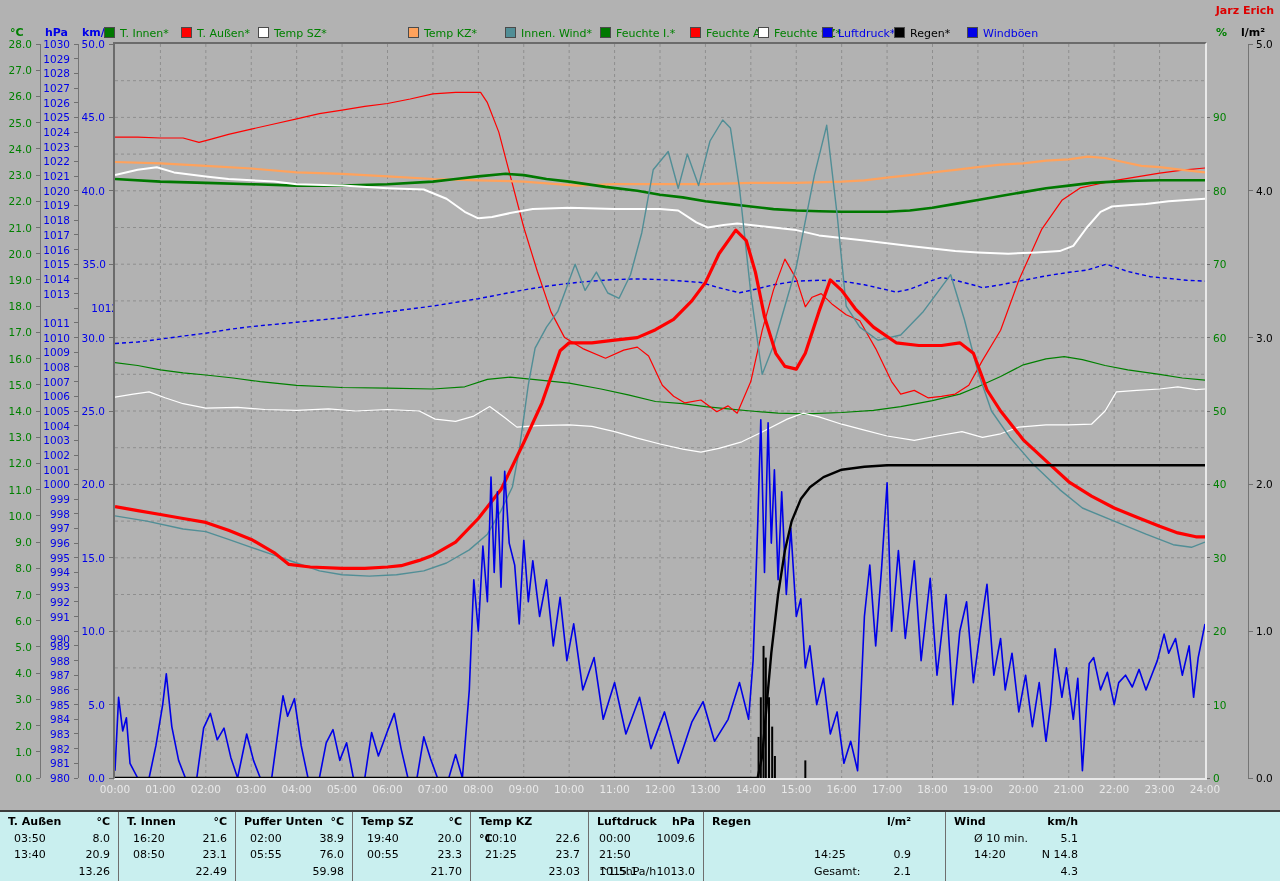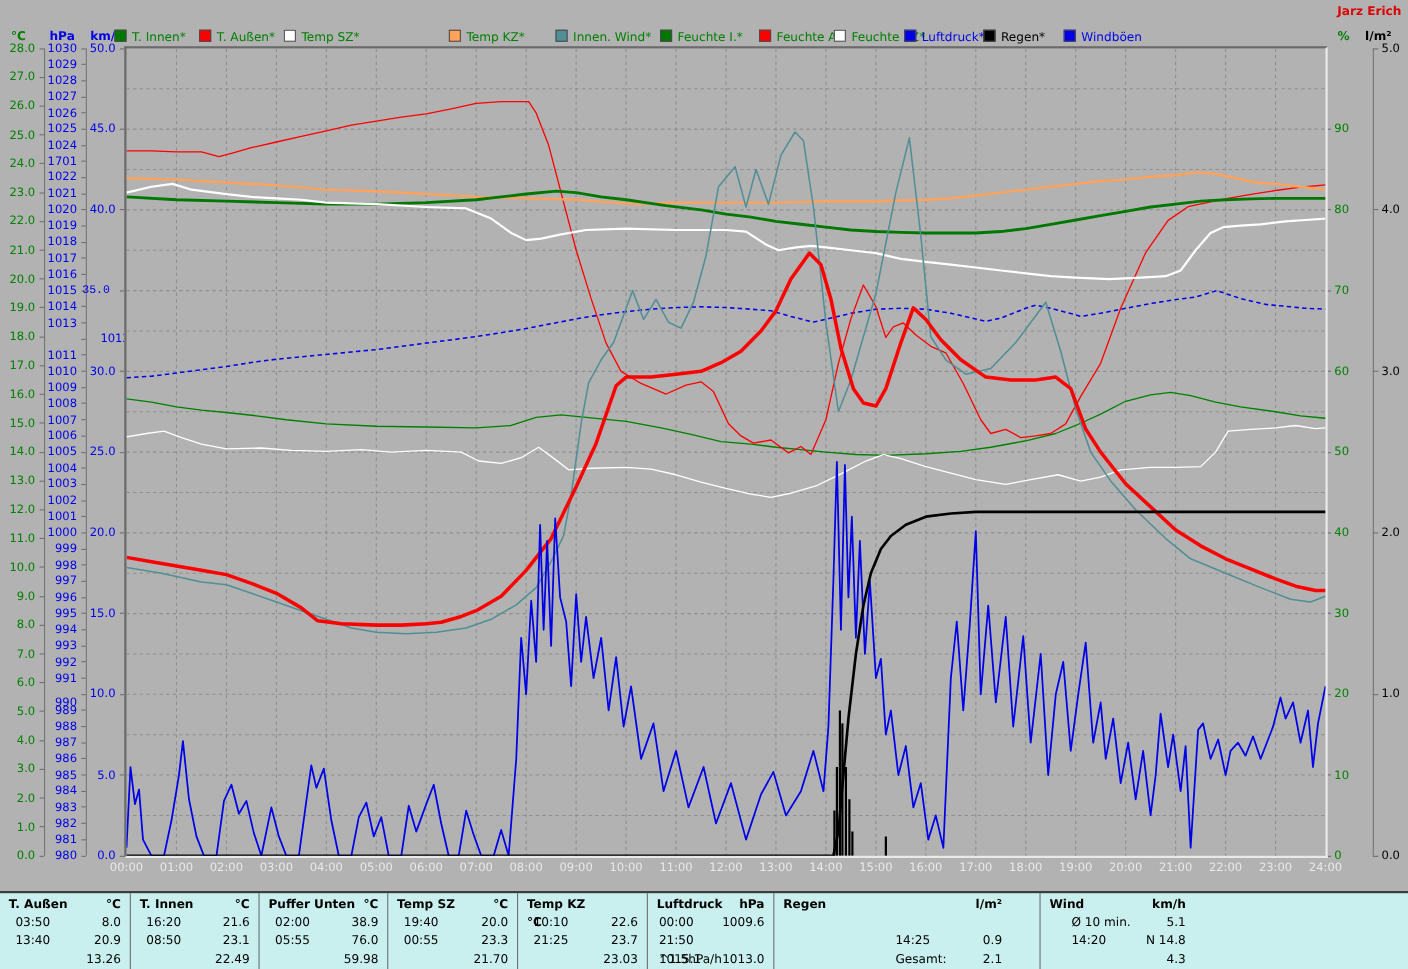--- a/index.html
+++ b/index.html
@@ -195,21 +195,21 @@
       <div class="tick-label right-al" style="left: 32px; top: 214.16px; width: 38px; color: rgb(0, 0, 232);">1018</div>
       <div class="tick" style="left: 74px; top: 204.98px; width: 4px;"></div>
       <div class="tick-label right-al" style="left: 32px; top: 199.48px; width: 38px; color: rgb(0, 0, 232);">1019</div>
       <div class="tick" style="left: 74px; top: 190.3px; width: 4px;"></div>
       <div class="tick-label right-al" style="left: 32px; top: 184.8px; width: 38px; color: rgb(0, 0, 232);">1020</div>
       <div class="tick" style="left: 74px; top: 175.62px; width: 4px;"></div>
       <div class="tick-label right-al" style="left: 32px; top: 170.12px; width: 38px; color: rgb(0, 0, 232);">1021</div>
       <div class="tick" style="left: 74px; top: 160.94px; width: 4px;"></div>
       <div class="tick-label right-al" style="left: 32px; top: 155.44px; width: 38px; color: rgb(0, 0, 232);">1022</div>
       <div class="tick" style="left: 74px; top: 146.26px; width: 4px;"></div>
-      <div class="tick-label right-al" style="left: 32px; top: 140.76px; width: 38px; color: rgb(0, 0, 232);">1701</div>
+      <div class="tick-label right-al" style="left: 32px; top: 140.76px; width: 38px; color: rgb(0, 0, 232);">1023</div>
       <div class="tick" style="left: 74px; top: 131.58px; width: 4px;"></div>
       <div class="tick-label right-al" style="left: 32px; top: 126.08px; width: 38px; color: rgb(0, 0, 232);">1024</div>
       <div class="tick" style="left: 74px; top: 116.9px; width: 4px;"></div>
       <div class="tick-label right-al" style="left: 32px; top: 111.4px; width: 38px; color: rgb(0, 0, 232);">1025</div>
       <div class="tick" style="left: 74px; top: 102.22px; width: 4px;"></div>
       <div class="tick-label right-al" style="left: 32px; top: 96.72px; width: 38px; color: rgb(0, 0, 232);">1026</div>
       <div class="tick" style="left: 74px; top: 87.54px; width: 4px;"></div>
       <div class="tick-label right-al" style="left: 32px; top: 82.04px; width: 38px; color: rgb(0, 0, 232);">1027</div>
       <div class="tick" style="left: 74px; top: 72.86px; width: 4px;"></div>
       <div class="tick-label right-al" style="left: 32px; top: 67.36px; width: 38px; color: rgb(0, 0, 232);">1028</div>
@@ -226,21 +226,21 @@
       <div class="tick-label right-al" style="left: 67px; top: 625.2px; width: 38px; color: rgb(0, 0, 232);">10.0</div>
       <div class="tick" style="left: 109px; top: 557.3px; width: 4px;"></div>
       <div class="tick-label right-al" style="left: 67px; top: 551.8px; width: 38px; color: rgb(0, 0, 232);">15.0</div>
       <div class="tick" style="left: 109px; top: 483.9px; width: 4px;"></div>
       <div class="tick-label right-al" style="left: 67px; top: 478.4px; width: 38px; color: rgb(0, 0, 232);">20.0</div>
       <div class="tick" style="left: 109px; top: 410.5px; width: 4px;"></div>
       <div class="tick-label right-al" style="left: 67px; top: 405px; width: 38px; color: rgb(0, 0, 232);">25.0</div>
       <div class="tick" style="left: 109px; top: 337.1px; width: 4px;"></div>
       <div class="tick-label right-al" style="left: 67px; top: 331.6px; width: 38px; color: rgb(0, 0, 232);">30.0</div>
       <div class="tick" style="left: 109px; top: 263.7px; width: 4px;"></div>
-      <div class="tick-label right-al" style="left: 62px; top: 258.2px; width: 38px; color: rgb(0, 0, 232); font-family: Liberation Mono, monospace;">35.0</div>
+      <div class="tick-label right-al" style="left: 68px; top: 258.2px; width: 38px; color: rgb(0, 0, 232);">35.0</div>
       <div class="tick" style="left: 109px; top: 190.3px; width: 4px;"></div>
       <div class="tick-label right-al" style="left: 67px; top: 184.8px; width: 38px; color: rgb(0, 0, 232);">40.0</div>
       <div class="tick" style="left: 109px; top: 116.9px; width: 4px;"></div>
       <div class="tick-label right-al" style="left: 67px; top: 111.4px; width: 38px; color: rgb(0, 0, 232);">45.0</div>
       <div class="tick" style="left: 109px; top: 43.5px; width: 4px;"></div>
       <div class="tick-label right-al" style="left: 67px; top: 38px; width: 38px; color: rgb(0, 0, 232);">50.0</div>
       <div class="axis-line" style="left: 1205px; top: 44px; height: 734px;"></div>
       <div class="tick" style="left: 1205px; top: 777.5px; width: 5px;"></div>
       <div class="tick-label" style="left: 1213px; top: 772px; width: 38px; color: rgb(0, 128, 0);">0</div>
       <div class="tick" style="left: 1205px; top: 704.1px; width: 5px;"></div>

